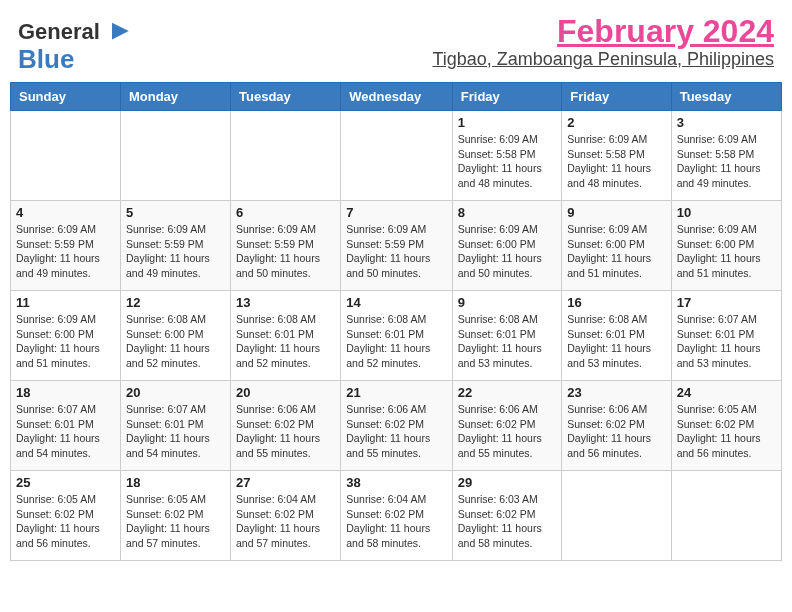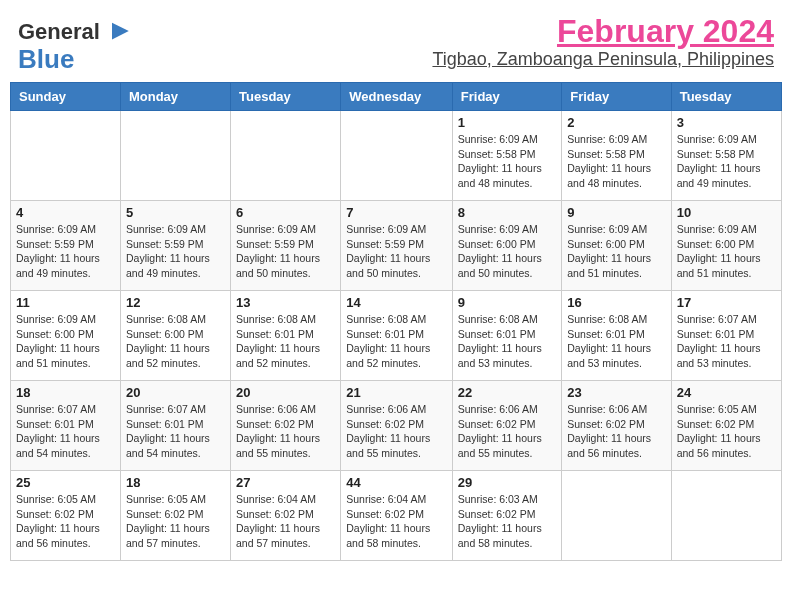--- a/index.html
+++ b/index.html
@@ -326,21 +326,21 @@
 and 57 minutes.</div>
         </td>
         <td>
           <div class="day-num">27</div>
           <div class="day-info" style="white-space: pre-line;">Sunrise: 6:04 AM
 Sunset: 6:02 PM
 Daylight: 11 hours
 and 57 minutes.</div>
         </td>
         <td>
-          <div class="day-num">44</div>
+          <div class="day-num">38</div>
           <div class="day-info" style="white-space: pre-line;">Sunrise: 6:04 AM
 Sunset: 6:02 PM
 Daylight: 11 hours
 and 58 minutes.</div>
         </td>
         <td>
           <div class="day-num">29</div>
           <div class="day-info" style="white-space: pre-line;">Sunrise: 6:03 AM
 Sunset: 6:02 PM
 Daylight: 11 hours

